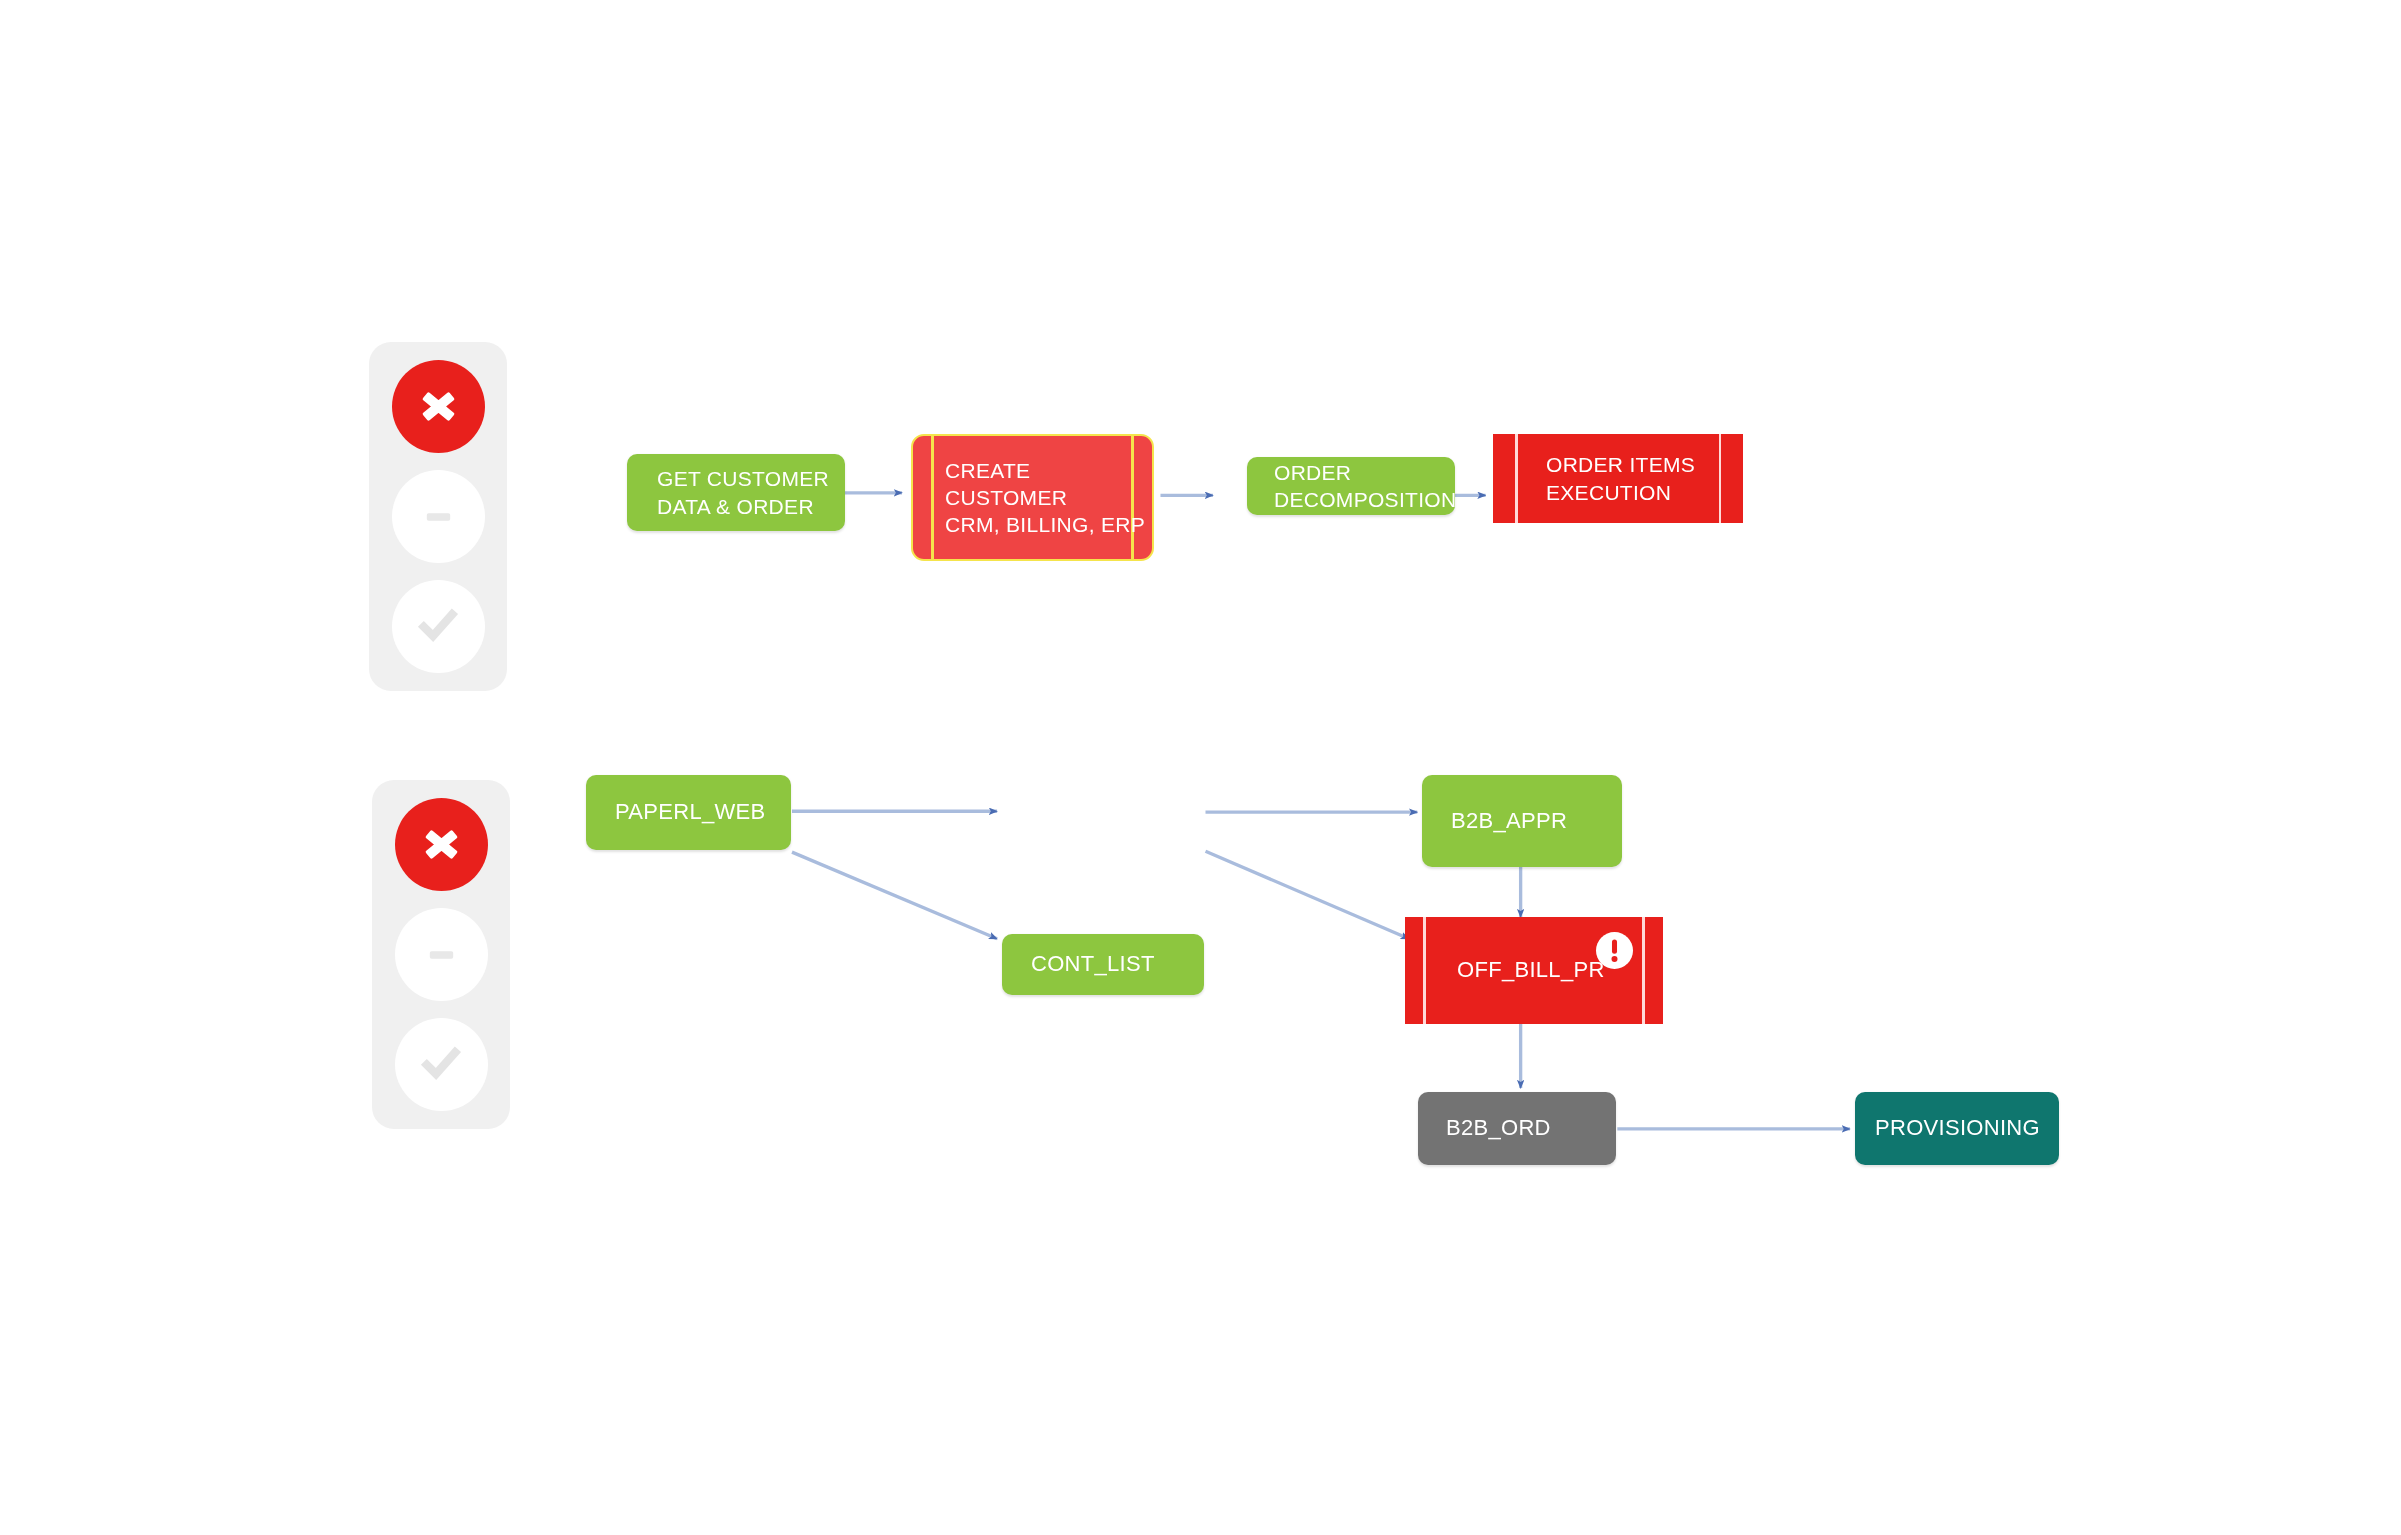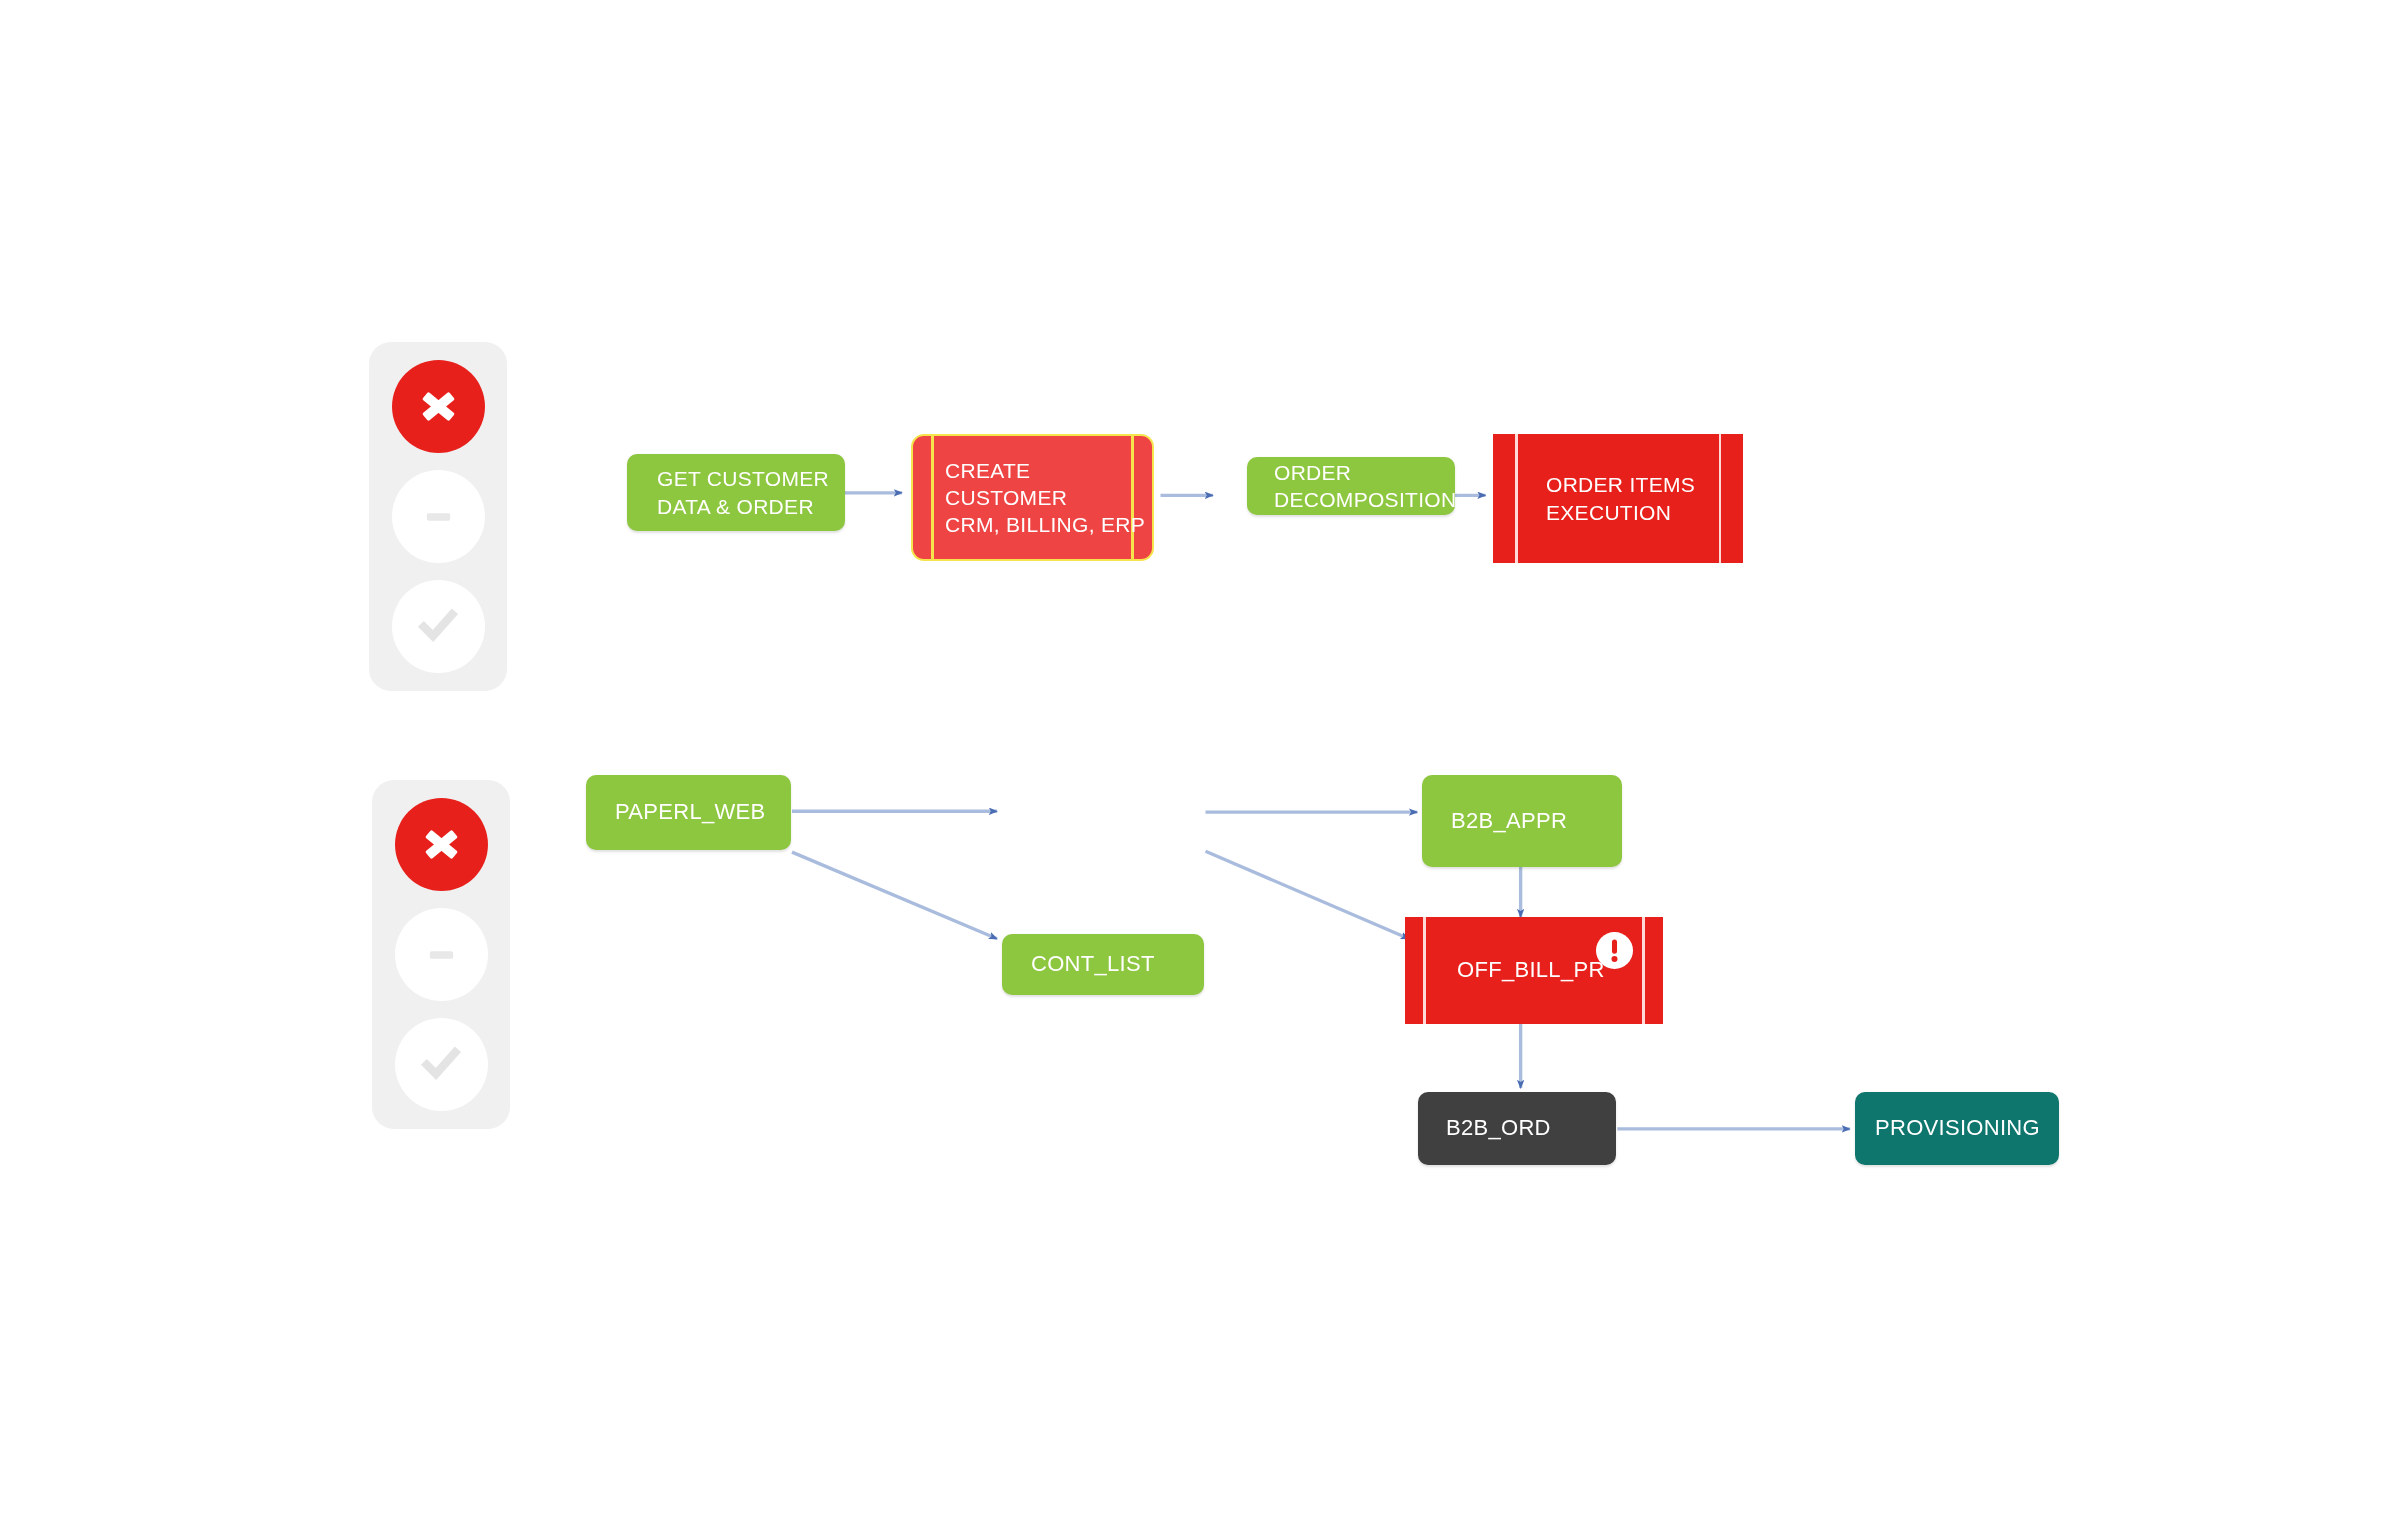--- a/index.html
+++ b/index.html
@@ -65,21 +65,21 @@
 
   .node.green {
     background: #8dc63f;
     box-shadow: 0 1.7px 2.5px rgba(0,0,0,0.12);
   }
   .node.yellow {
     background: #ffd100;
     box-shadow: 0 1.7px 2.5px rgba(0,0,0,0.12);
   }
   .node.darkgrey {
-    background: #404040;
+    background: #737373;
     box-shadow: 0 1.7px 2.5px rgba(0,0,0,0.12);
   }
   .node.lightgrey {
     background: #0f766e;
     box-shadow: 0 1.7px 2.5px rgba(0,0,0,0.12);
   }
   .node.red {
     background: #e8201c;
     border-radius: 0;
   }
@@ -169,21 +169,21 @@
     <div class="rail yellow-rail" style="right:18.3px;"></div>
     <span class="label">CREATE  CUSTOMER
 CRM, BILLING, ERP</span>
   </div>
 
   <div class="node green" style="left:1219px; top:457px; width:208px; height:58px; padding-left:27px; font-size:21px;margin-left:28px;">
     <span class="label">ORDER
 DECOMPOSITION</span>
   </div>
 
-  <div class="node red" style="left:1493px; top:434px; width:250px; height:129px; padding-left:53px; font-size:21px;">
+  <div class="node red" style="left:1493px; top:434px; width:250px; height:89px; padding-left:53px; font-size:21px;">
     <div class="rail white-rail" style="left:22px;"></div>
     <div class="rail white-rail" style="right:22px;"></div>
     <span class="label">ORDER ITEMS
 EXECUTION</span>
   </div>
 
   <div class="status-panel" style="left:372px; top:780px; width:138px; height:349px;">
     <div class="status-dot error">
       <svg class="glyph-x" width="45" height="45" viewBox="0 0 54 54">
         <path d="M15 12 L27 22 L39 12 L44 18 L33 27 L44 36 L39 42 L27 32 L15 42 L10 36 L21 27 L10 18 Z" fill="#ffffff" stroke="#ffffff" stroke-width="4" stroke-linejoin="round"></path>

